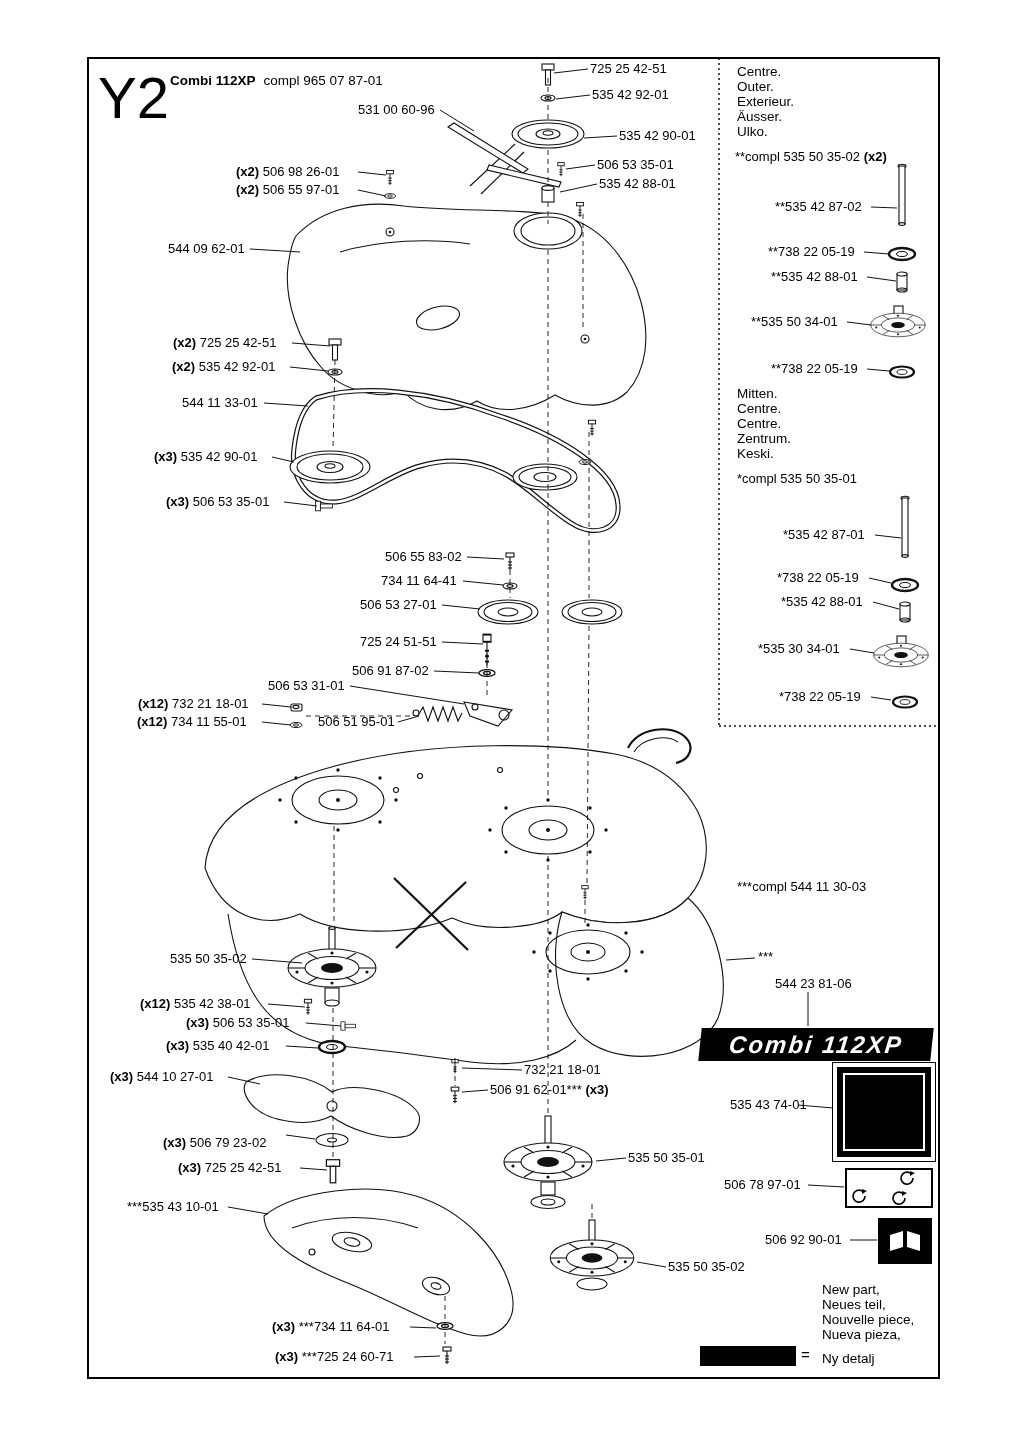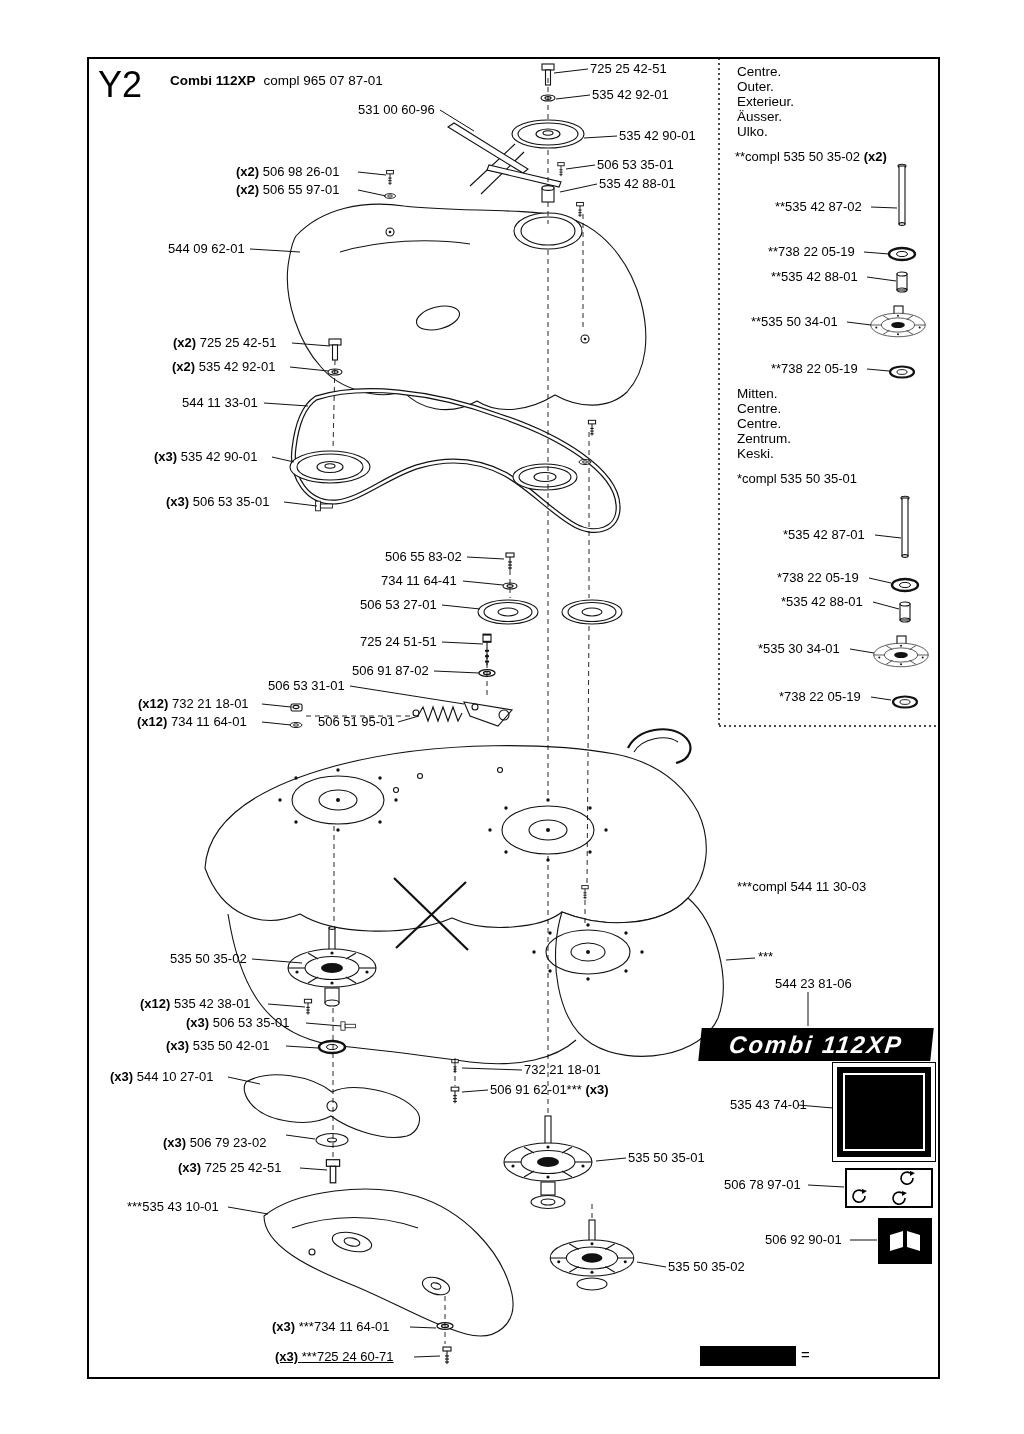--- a/index.html
+++ b/index.html
@@ -10,21 +10,21 @@
   .ln{fill:none;stroke:#111;stroke-width:1.1}
   .ln2{fill:none;stroke:#111;stroke-width:2.2}
   .lnf{fill:#fff;stroke:#111;stroke-width:1.1}
   .fill{fill:#111;stroke:none}
   .dash line{stroke:#111;stroke-width:.9;stroke-dasharray:5 4}
   .ld line{stroke:#111;stroke-width:1}
   .beltOuter{fill:none;stroke:#111;stroke-width:5}
   .beltInner{fill:none;stroke:#fff;stroke-width:2.6}
   .callout{position:absolute;font-size:13px;line-height:14px;white-space:nowrap}
   .callout .b{font-weight:700}
-  .title{position:absolute;left:98px;top:64px;font-size:36px}
+  .title{position:absolute;left:98px;top:64px;font-size:58px}
   .subtitle{position:absolute;left:170px;top:73px;font-size:13.5px}
   .subtitle .model{font-weight:700;margin-right:8px}
   .langs{position:absolute;font-size:13.5px;line-height:15px}
   .logo{position:absolute;left:700px;top:1028px;width:232px;height:33px;background:#000;
     color:#fff;display:flex;align-items:center;justify-content:center;
     font-style:italic;font-weight:700;font-size:24px;letter-spacing:2px;transform:skewX(-6deg)}
   .black-decal{position:absolute;left:832px;top:1062px;width:104px;height:100px;border:1px solid #000;padding:4px}
   .black-decal .bd-in{position:relative;width:100%;height:100%;background:#000}
   .black-decal .bd-line{position:absolute;inset:6px;border:2px solid #fff}
   .sym-box{position:absolute;left:845px;top:1168px;width:88px;height:40px;border:2px solid #000;
@@ -404,42 +404,42 @@
       <div class="callout" style="left: 182px; top: 396px;"><span>544 11 33-01</span></div>
       <div class="callout" style="left: 154px; top: 450px;"><span class="b">(x3) </span><span>535 42 90-01</span></div>
       <div class="callout" style="left: 166px; top: 495px;"><span class="b">(x3) </span><span>506 53 35-01</span></div>
       <div class="callout" style="left: 385px; top: 550px;"><span>506 55 83-02</span></div>
       <div class="callout" style="left: 381px; top: 574px;"><span>734 11 64-41</span></div>
       <div class="callout" style="left: 360px; top: 598px;"><span>506 53 27-01</span></div>
       <div class="callout" style="left: 360px; top: 635px;"><span>725 24 51-51</span></div>
       <div class="callout" style="left: 352px; top: 664px;"><span>506 91 87-02</span></div>
       <div class="callout" style="left: 268px; top: 679px;"><span>506 53 31-01</span></div>
       <div class="callout" style="left: 138px; top: 697px;"><span class="b">(x12) </span><span>732 21 18-01</span></div>
-      <div class="callout" style="left: 137px; top: 715px;"><span class="b">(x12) </span><span>734 11 64-01</span></div>
+      <div class="callout" style="left: 137px; top: 715px;"><span class="b">(x12) </span><span>734 11 55-01</span></div>
       <div class="callout" style="left: 318px; top: 715px;"><span>506 51 95-01</span></div>
       <div class="callout" style="left: 737px; top: 880px;"><span>***compl 544 11 30-03</span></div>
       <div class="callout" style="left: 170px; top: 952px;"><span>535 50 35-02</span></div>
       <div class="callout" style="left: 758px; top: 950px;"><span>***</span></div>
       <div class="callout" style="left: 775px; top: 977px;"><span>544 23 81-06</span></div>
       <div class="callout" style="left: 140px; top: 997px;"><span class="b">(x12) </span><span>535 42 38-01</span></div>
       <div class="callout" style="left: 186px; top: 1016px;"><span class="b">(x3) </span><span>506 53 35-01</span></div>
-      <div class="callout" style="left: 166px; top: 1039px;"><span class="b">(x3) </span><span>535 50 42-01</span></div>
+      <div class="callout" style="left: 166px; top: 1039px;"><span class="b">(x3) </span><span>535 40 42-01</span></div>
       <div class="callout" style="left: 110px; top: 1070px;"><span class="b">(x3) </span><span>544 10 27-01</span></div>
       <div class="callout" style="left: 524px; top: 1063px;"><span>732 21 18-01</span></div>
       <div class="callout" style="left: 490px; top: 1083px;"><span>506 91 62-01***</span><span class="b"> (x3)</span></div>
       <div class="callout" style="left: 730px; top: 1098px;"><span>535 43 74-01</span></div>
       <div class="callout" style="left: 163px; top: 1128px; margin-top: 8px;"><span class="b">(x3) </span><span>506 79 23-02</span></div>
       <div class="callout" style="left: 628px; top: 1151px;"><span>535 50 35-01</span></div>
       <div class="callout" style="left: 178px; top: 1161px;"><span class="b">(x3) </span><span>725 25 42-51</span></div>
       <div class="callout" style="left: 724px; top: 1178px;"><span>506 78 97-01</span></div>
       <div class="callout" style="left: 127px; top: 1200px;"><span>***535 43 10-01</span></div>
       <div class="callout" style="left: 765px; top: 1233px;"><span>506 92 90-01</span></div>
       <div class="callout" style="left: 668px; top: 1260px;"><span>535 50 35-02</span></div>
       <div class="callout" style="left: 272px; top: 1320px;"><span class="b">(x3) </span><span>***734 11 64-01</span></div>
-      <div class="callout" style="left: 275px; top: 1350px; text-decoration: underline;"><span class="b">(x3) </span><span>***725 24 60-71</span></div>
+      <div class="callout" style="left: 275px; top: 1350px;"><span class="b">(x3) </span><span>***725 24 60-71</span></div>
       <div class="callout" style="left: 735px; top: 150px;"><span>**compl 535 50 35-02</span><span class="b"> (x2)</span></div>
       <div class="callout" style="left: 775px; top: 200px;"><span>**535 42 87-02</span></div>
       <div class="callout" style="left: 768px; top: 245px;"><span>**738 22 05-19</span></div>
       <div class="callout" style="left: 771px; top: 270px;"><span>**535 42 88-01</span></div>
       <div class="callout" style="left: 751px; top: 315px;"><span>**535 50 34-01</span></div>
       <div class="callout" style="left: 771px; top: 362px;"><span>**738 22 05-19</span></div>
       <div class="callout" style="left: 737px; top: 472px;"><span>*compl 535 50 35-01</span></div>
       <div class="callout" style="left: 783px; top: 528px;"><span>*535 42 87-01</span></div>
       <div class="callout" style="left: 777px; top: 571px;"><span>*738 22 05-19</span></div>
       <div class="callout" style="left: 781px; top: 595px;"><span>*535 42 88-01</span></div>
@@ -469,16 +469,23 @@
       </g>
     </svg>
   </div>
   <div class="book-box">
     <svg width="36" height="26" viewBox="0 0 36 26">
       <path d="M3,7 L16,3 L16,19 L3,23 Z" fill="#fff"></path>
       <path d="M33,7 L20,3 L20,19 L33,23 Z" fill="#fff"></path>
     </svg>
   </div>
 
+  <div class="legend-lines">
+    <div>New part,</div>
+    <div>Neues teil,</div>
+    <div>Nouvelle piece,</div>
+    <div>Nueva pieza,</div>
+    <div>Ny detalj</div>
+  </div>
   <div class="legend-bar"></div>
   <span class="legend-eq">=</span>
 
 </div>
 
 </body></html>

